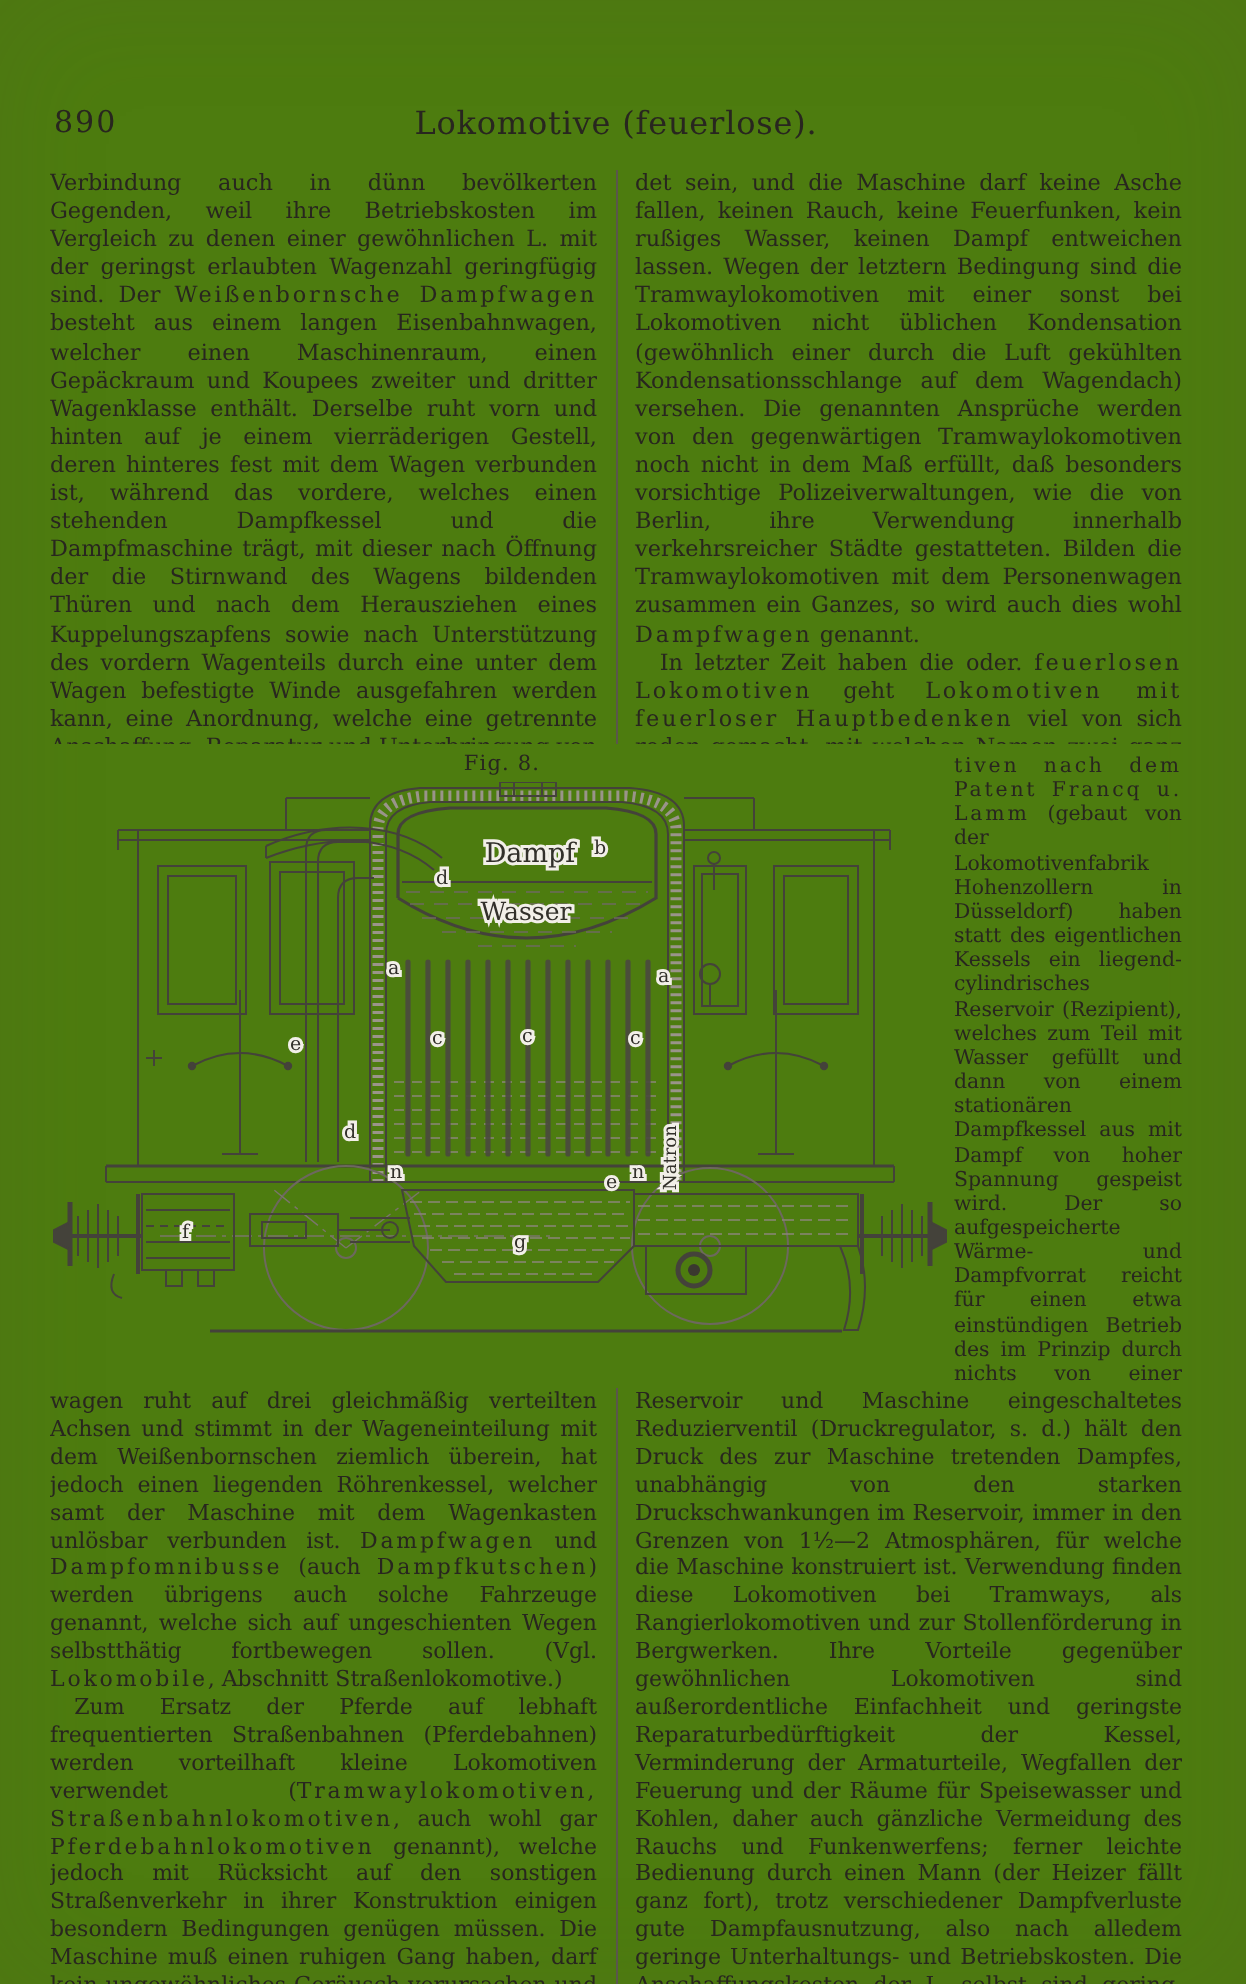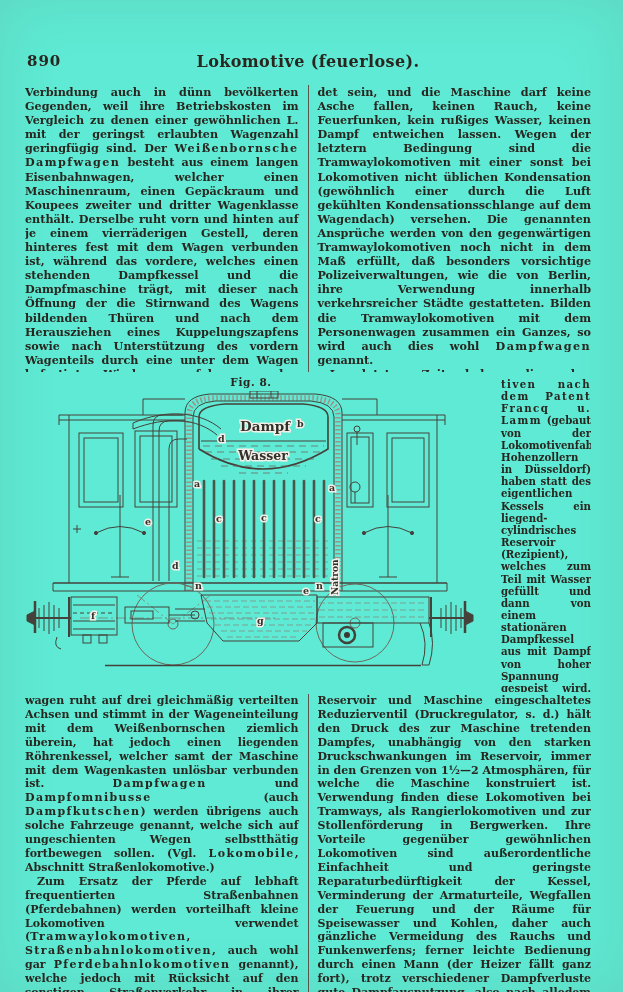--- a/index.html
+++ b/index.html
@@ -1,40 +1,39 @@
 <!DOCTYPE html>
 <html lang="de"><head>
 <meta charset="utf-8">
 <style>
   html,body{margin:0;padding:0;}
   .page{
     width:623px;height:992px;
-    background:#5eead4;
+    background:#4d7c0f;
     box-shadow:inset 0 0 60px rgba(90,80,60,0.12);
     font-family:"DejaVu Serif", serif;
     color:#28261f;
     overflow:hidden;
     position:relative;
     box-sizing:border-box;
     padding:20px 32px 0 25px;
-    font-weight:bold;
   }
   .header{position:relative;height:24px;margin-bottom:9px;}
   .page-number{position:absolute;left:2px;top:0;font-size:15px;letter-spacing:1px;}
   .page-title{text-align:center;font-size:16px;letter-spacing:.4px;margin-top:32px;}
   .cols{display:flex;gap:9px;}
   .cols.top{height:287px;overflow:hidden;}
   .cols.bottom{height:330px;overflow:hidden;margin-top:2px;}
   .col{flex:1;min-width:0;}
   .divider{width:1px;background:#5a564c;flex:0 0 1px;}
   .para{margin:0;text-align:justify;font-size:11.2px;line-height:14.1px;hyphens:none;}
   .cols.bottom .para{font-size:11px;line-height:13.9px;}
   .para.indent{text-indent:1.1em;}
   .sperr{letter-spacing:1.4px;}
-  .mid{display:flex;gap:24px;margin-top:4px;height:316px;overflow:hidden;}
+  .mid{display:flex;gap:0;margin-top:4px;height:316px;overflow:hidden;}
   .figwrap{width:452px;flex:0 0 452px;}
   .fig-label{text-align:center;font-size:10.5px;letter-spacing:.6px;margin:0 0 3px 0;}
   .fig-caption{text-align:center;font-size:10.3px;letter-spacing:.9px;margin:2px 0 0 0;}
   .narrow{flex:1;min-width:0;padding-top:2px;}
   .narrow .para{font-size:10.2px;line-height:12.15px;}
   svg text{font-family:"DejaVu Serif", serif;fill:#32302a;}
   .halo{paint-order:stroke;stroke:#f2efe8;stroke-width:3px;}
 </style>
 </head>
 <body>

